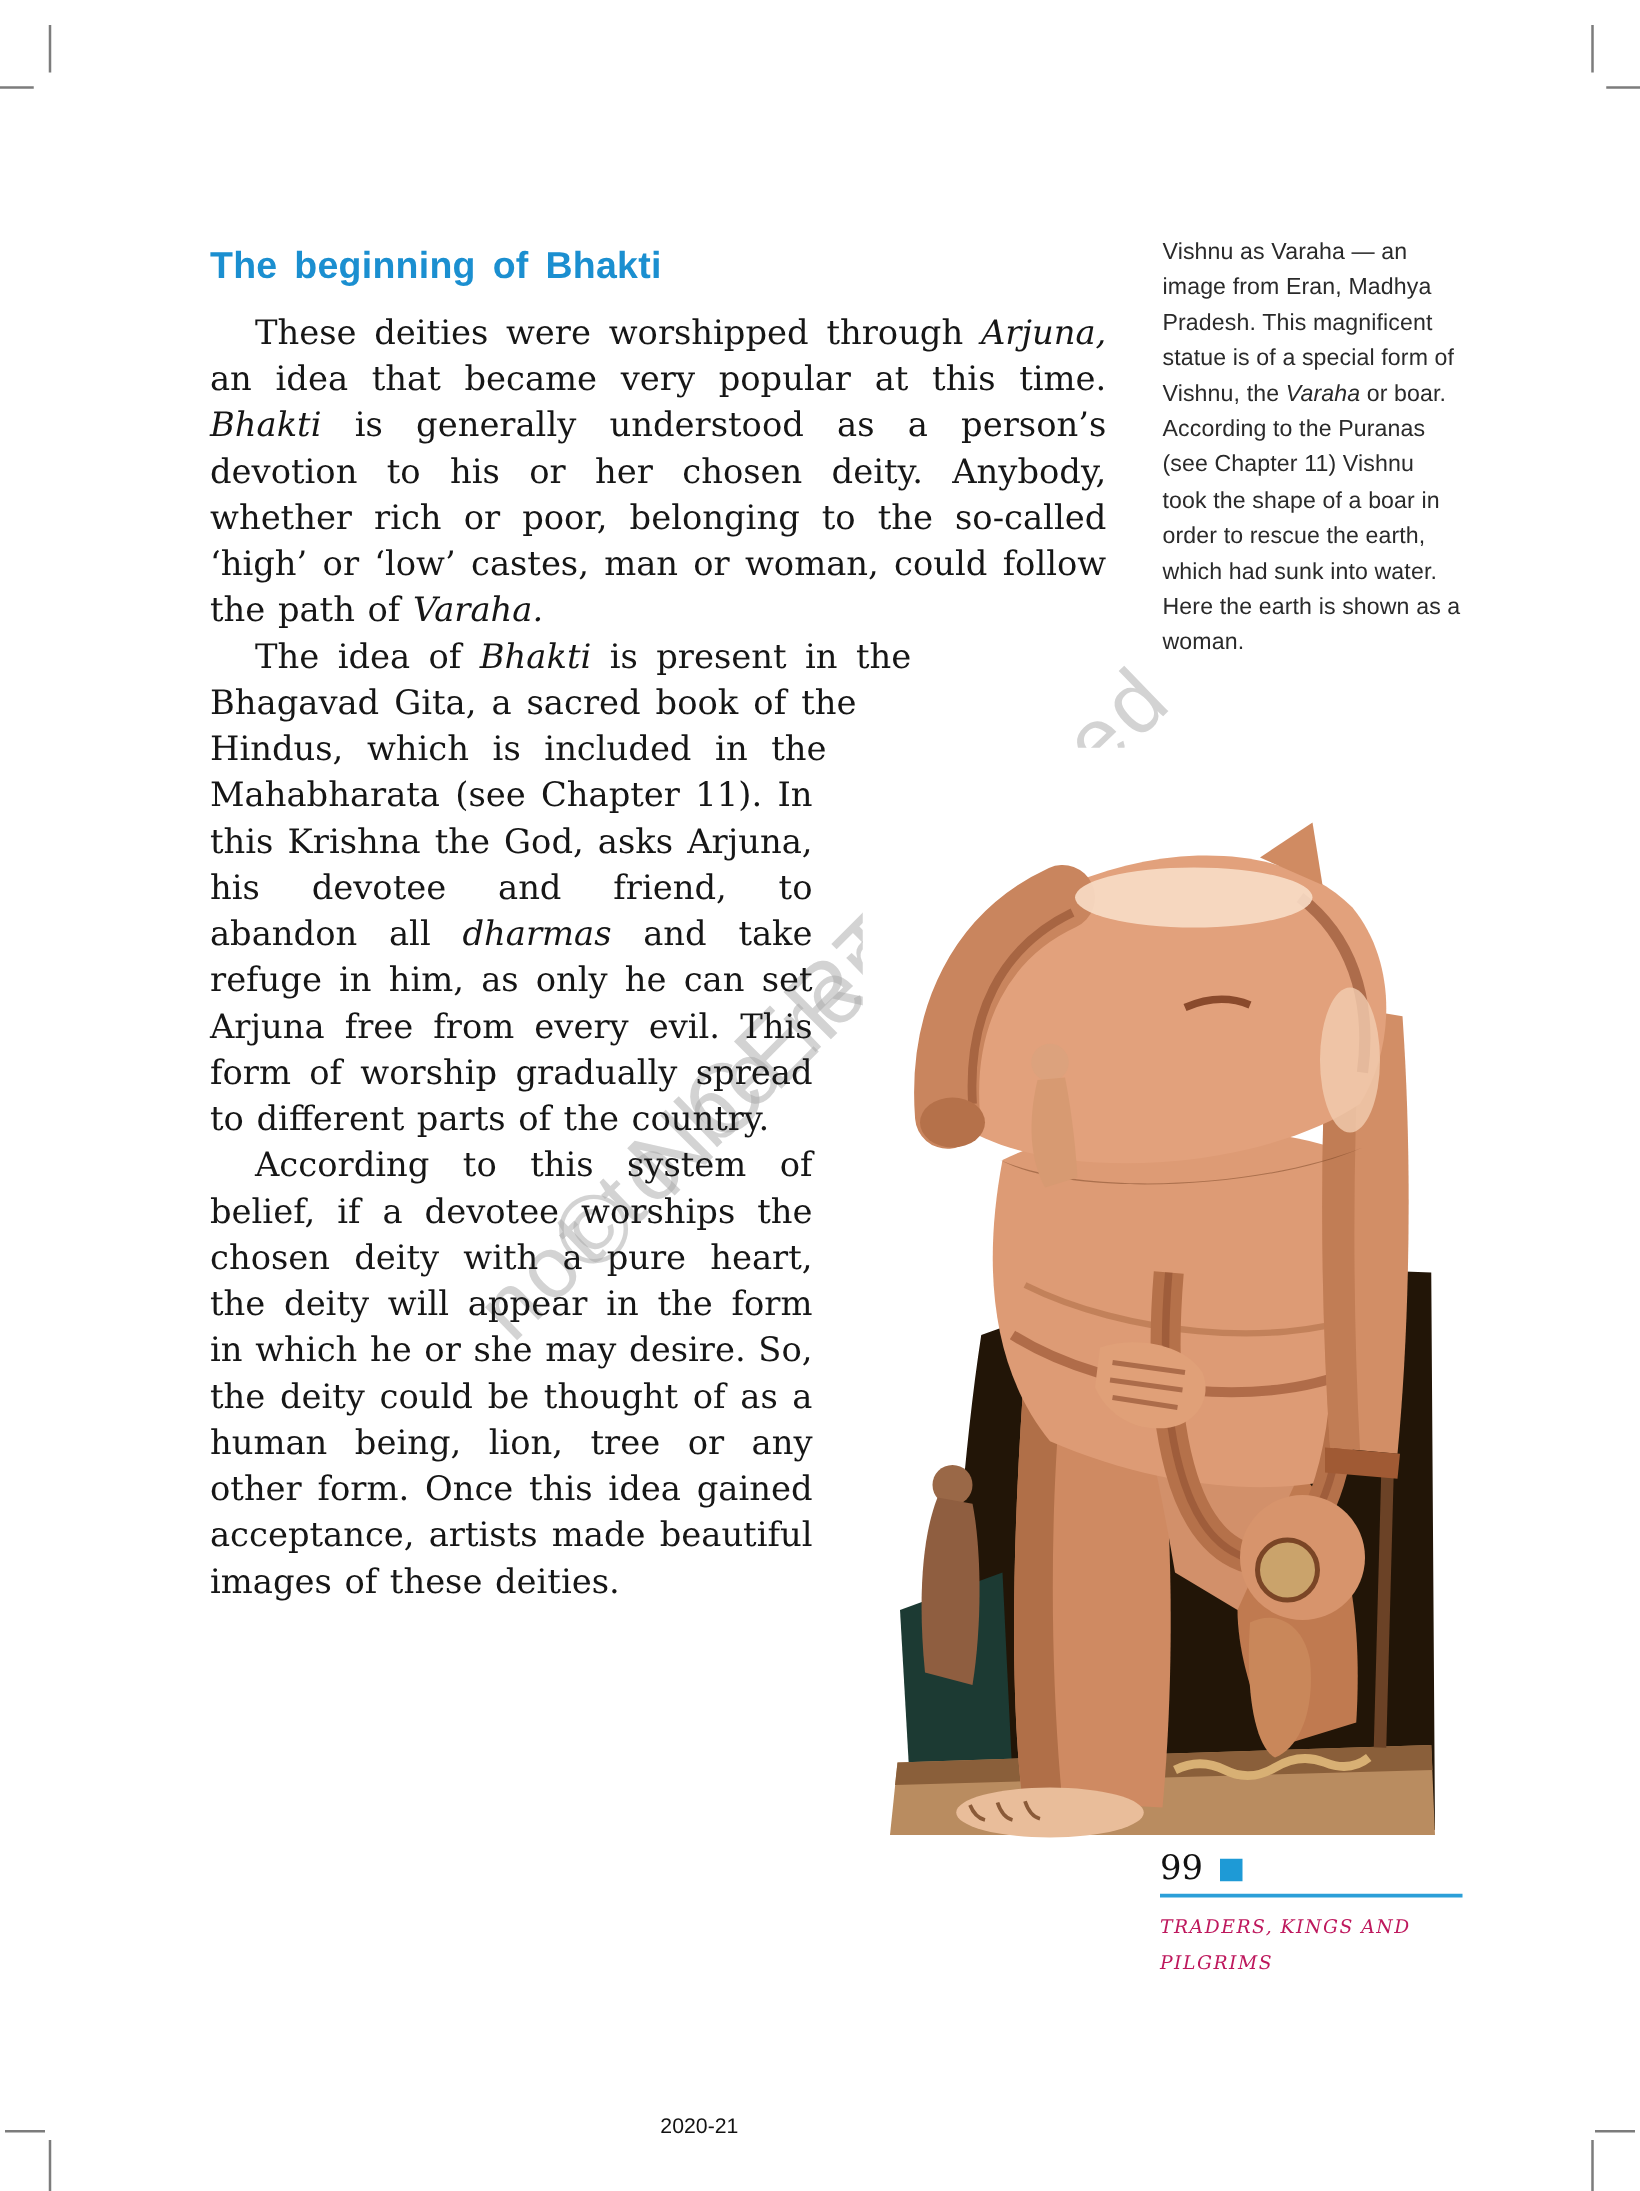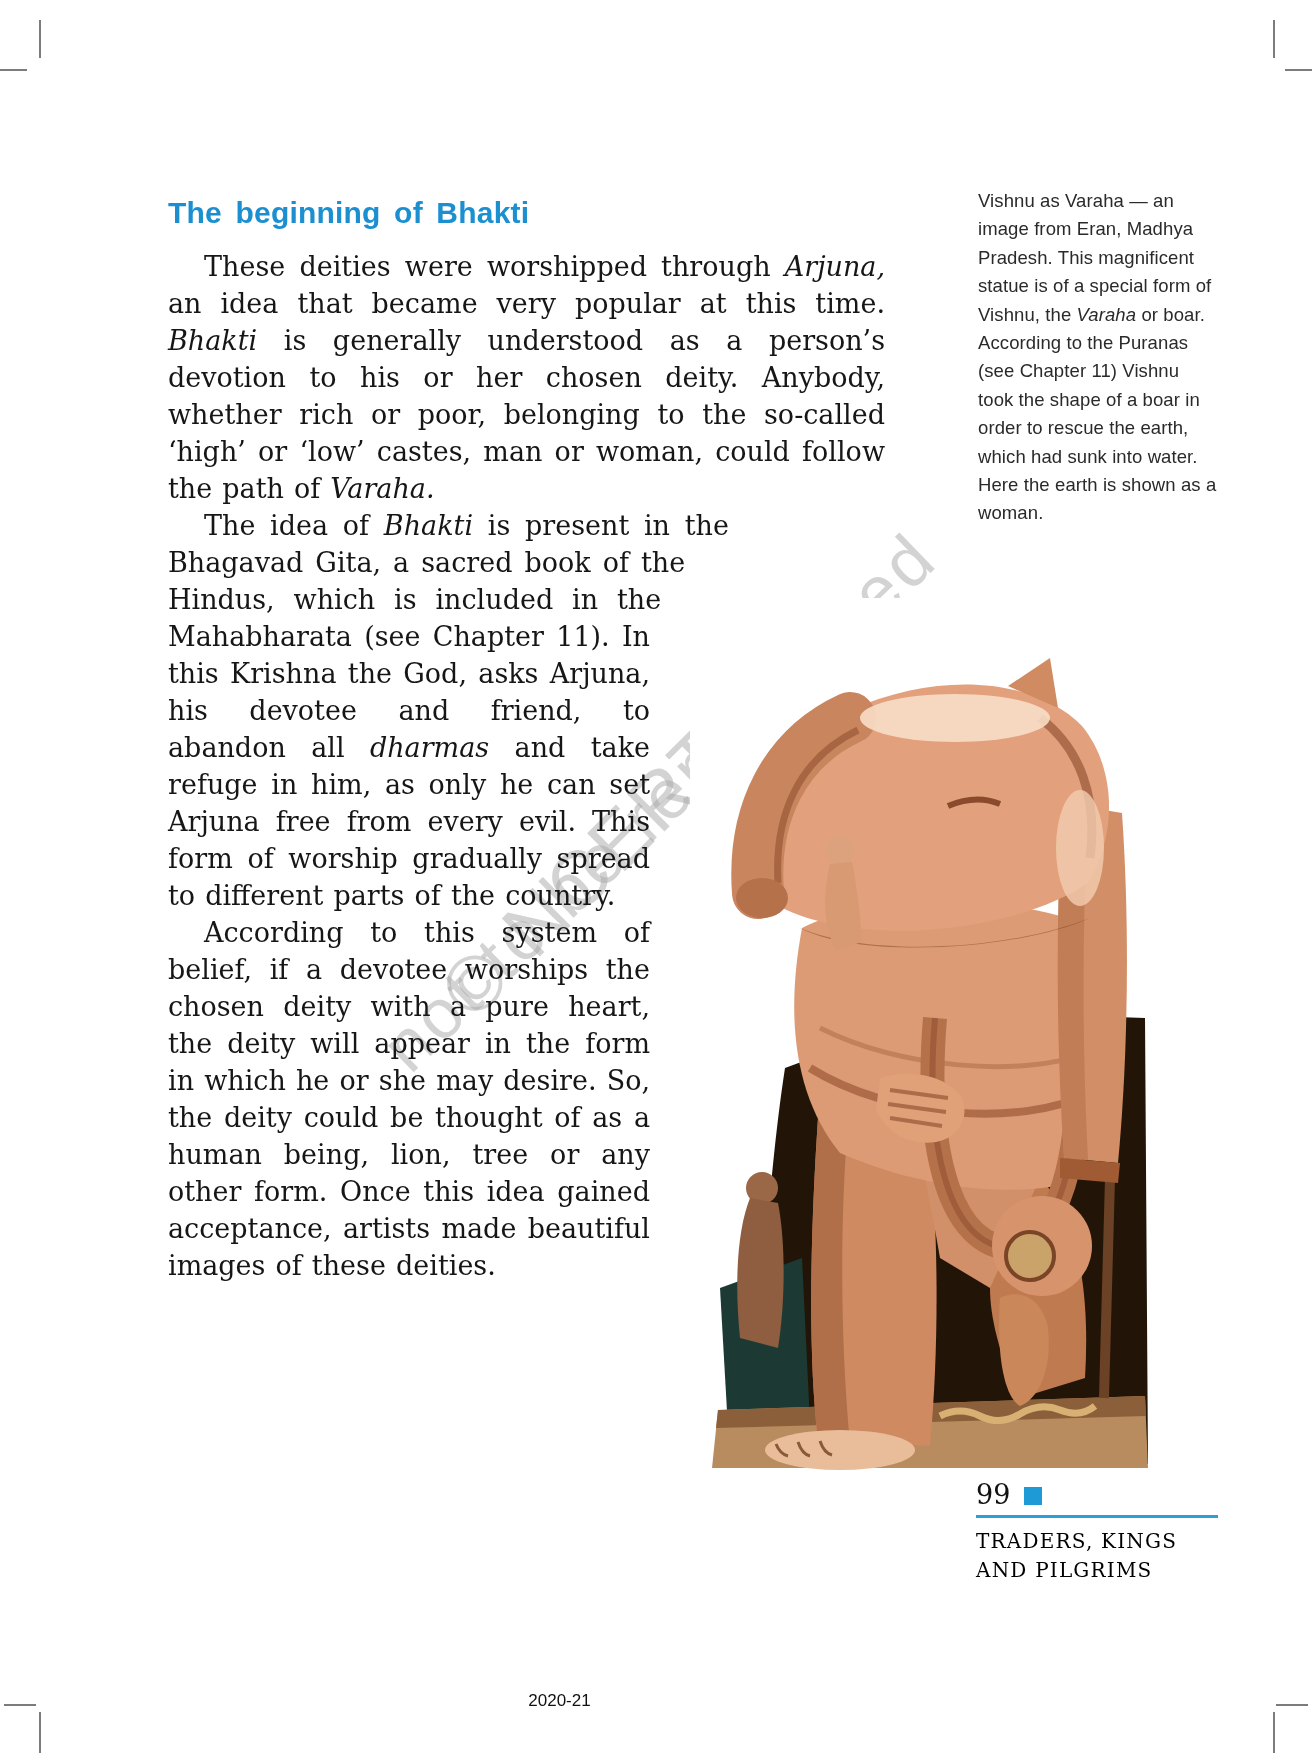--- a/index.html
+++ b/index.html
@@ -21,33 +21,33 @@
              font-size:30px;color:#1b8fd0;letter-spacing:.2px;word-spacing:5px;}
   p.para{margin:0;font-family:"DejaVu Serif","Liberation Serif",serif;font-size:27px;
          line-height:37px;text-align:justify;color:#161616;word-spacing:1.5px;}
   p.indent{text-indent:36px;}
   #img-float{float:right;width:235px;height:845px;
              shape-outside:polygon(100% 0%,59% 0%,30% 5%,10% 10%,0% 16%,0% 100%,100% 100%);}
 
   
   #caption{position:absolute;left:930px;top:187px;width:240px;z-index:3;
            font-family:"Liberation Sans",sans-serif;font-size:18.5px;line-height:28.4px;
-           color:#2a2a2a;letter-spacing:.1px;margin-left:48px;}
+           color:#2a2a2a;letter-spacing:.1px;}
 
   
   #figure{position:absolute;left:690px;top:598px;width:470px;height:880px;z-index:2;}
 
   
-  #footer{position:absolute;left:976px;top:1479px;width:260px;z-index:3;}
+  #footer{position:absolute;left:928px;top:1479px;width:260px;z-index:3;}
   #pagenum-row{display:flex;align-items:center;gap:14px;}
   #pagenum{font-family:"DejaVu Serif","Liberation Serif",serif;font-size:27px;color:#111;}
   #pagenum-square{width:18px;height:18px;background:#1e9ad6;margin-top:3px;}
   #footer-rule{margin-top:5px;width:242px;height:3px;background:#2b9fd8;}
   #running-title{margin-top:9px;width:250px;font-family:"DejaVu Serif","Liberation Serif",serif;
-                 font-size:20px;letter-spacing:1.2px;line-height:29px;color:#000000;}
+                 font-size:15px;letter-spacing:1.2px;line-height:29px;color:#be185d;font-style:italic;}
   #year{position:absolute;left:0;width:1119px;top:1691px;text-align:center;z-index:3;
         font-family:"Liberation Sans",sans-serif;font-size:17px;color:#111;}
   i{font-style:italic;}
 </style>
 </head>
 <body>
 
 <div id="page">
 
   <div class="mark" style="left:39px;top:20px;width:2px;height:38px;"></div>

